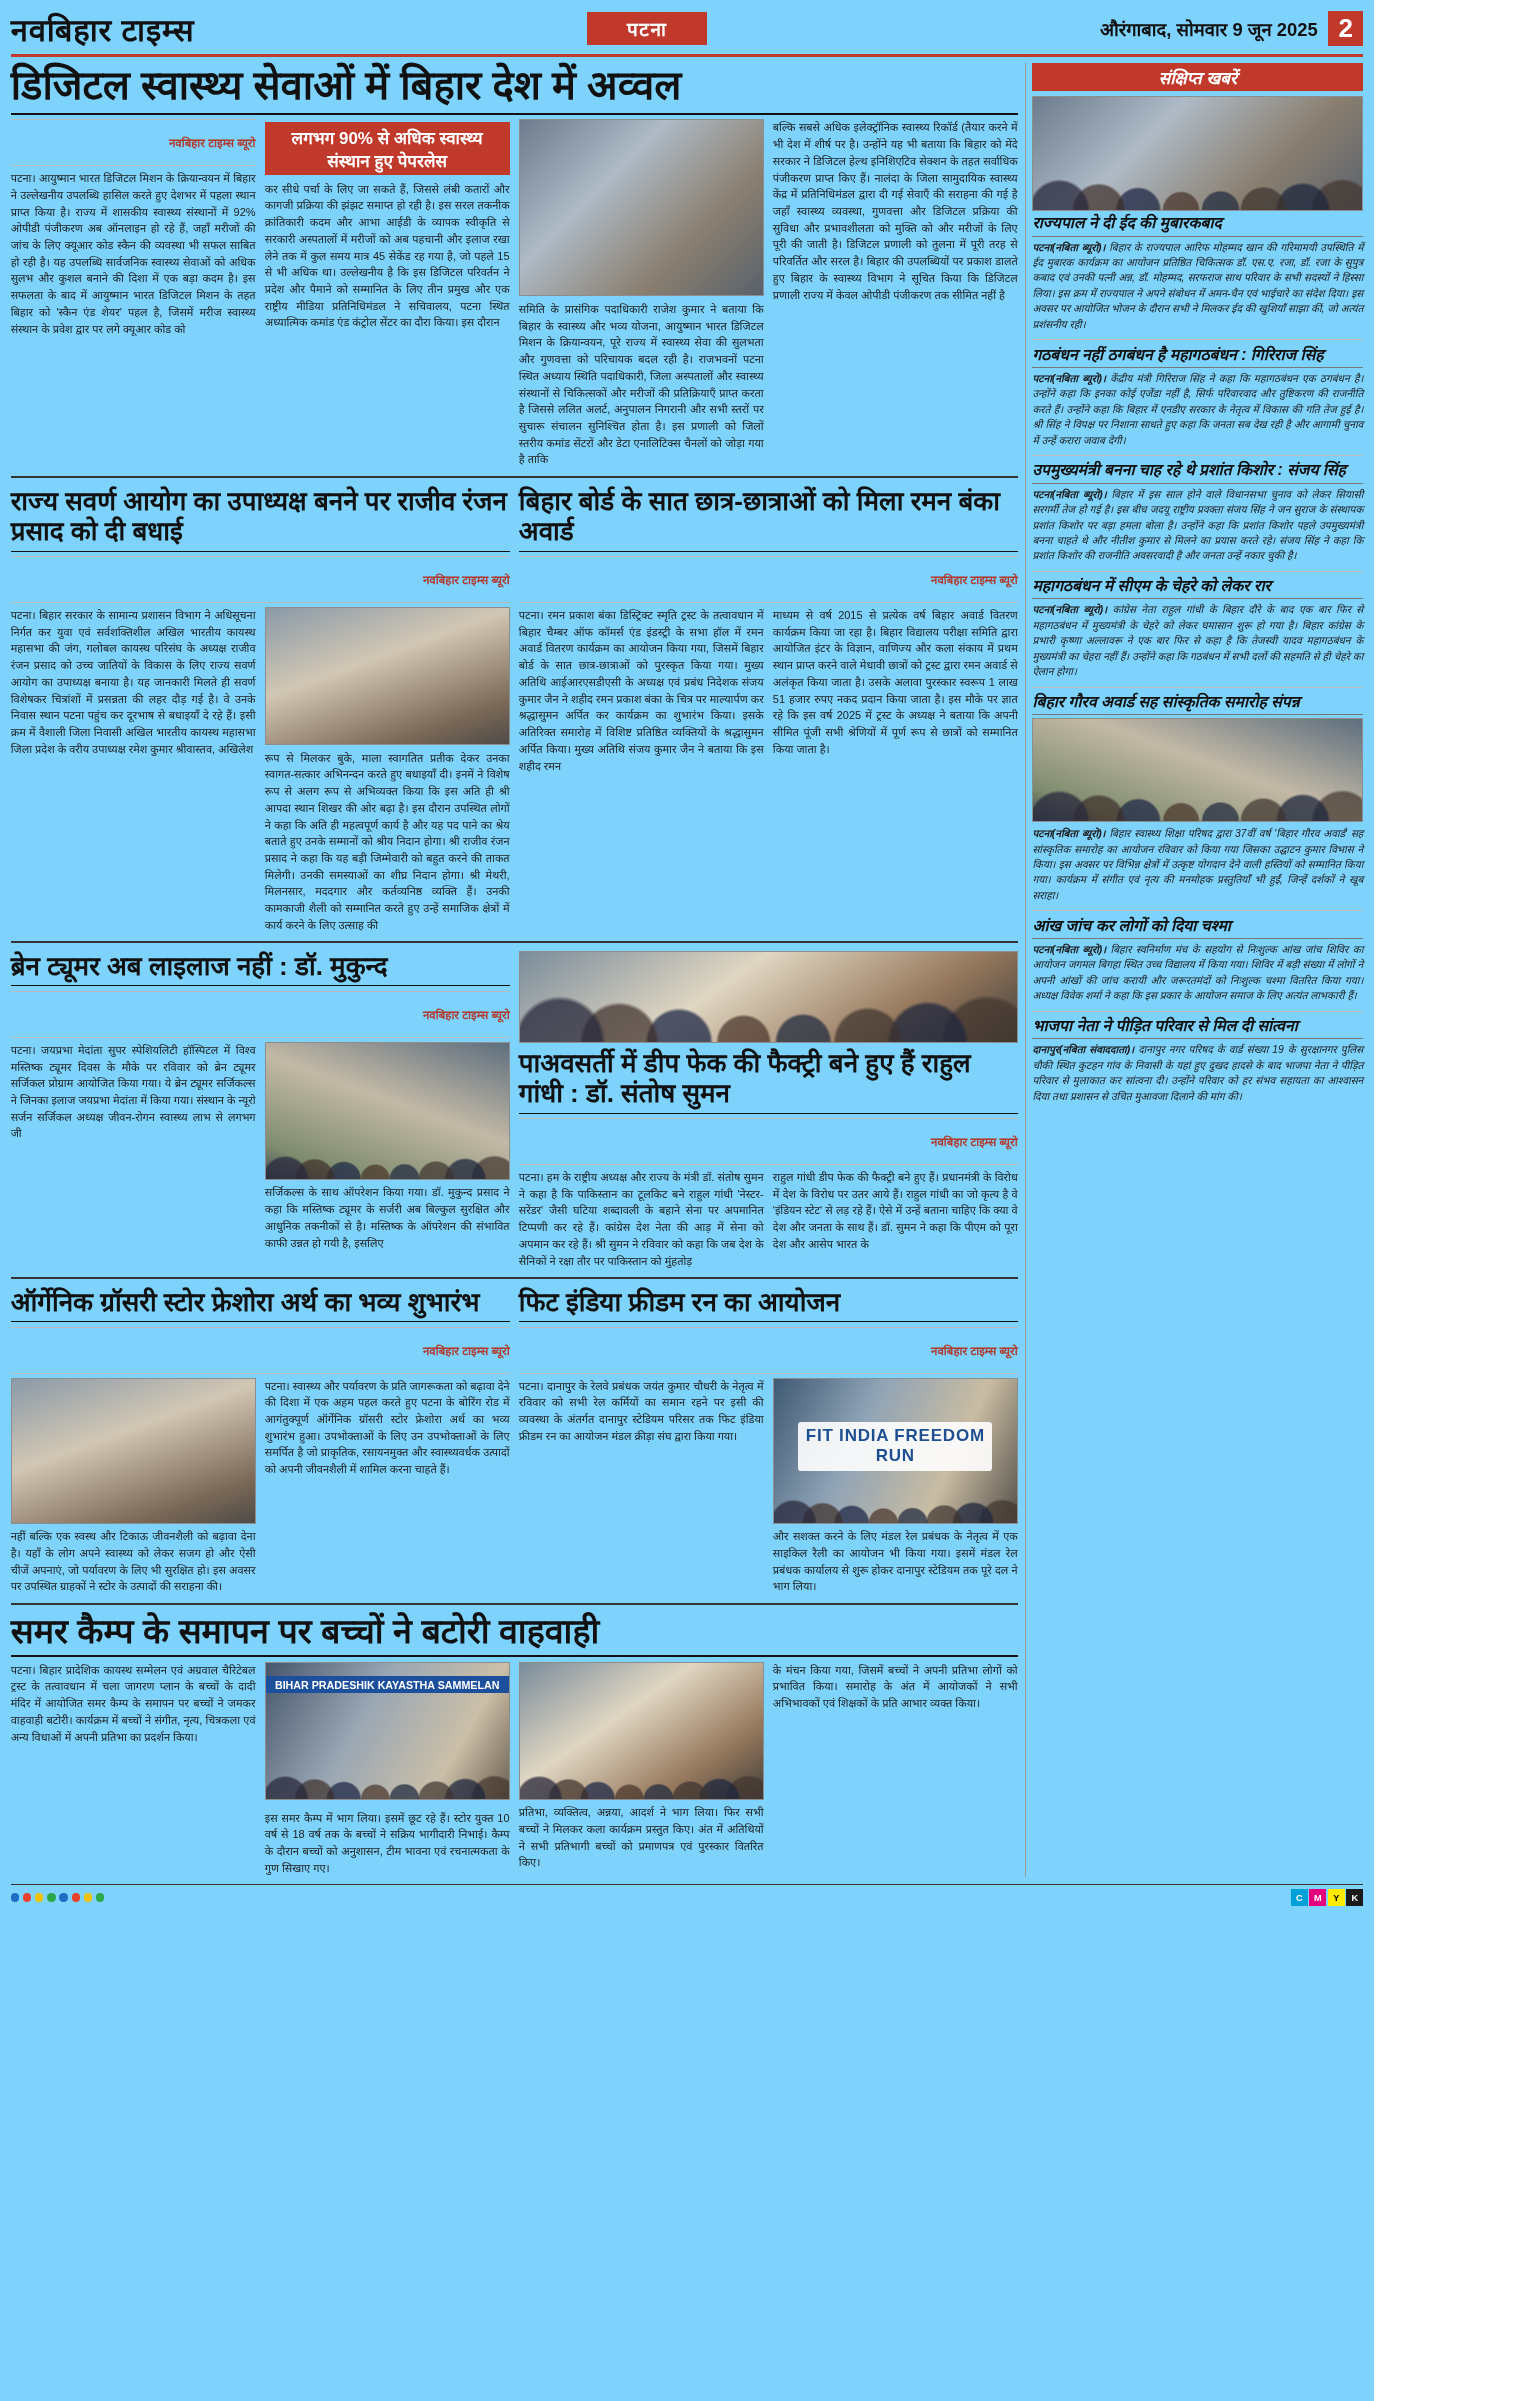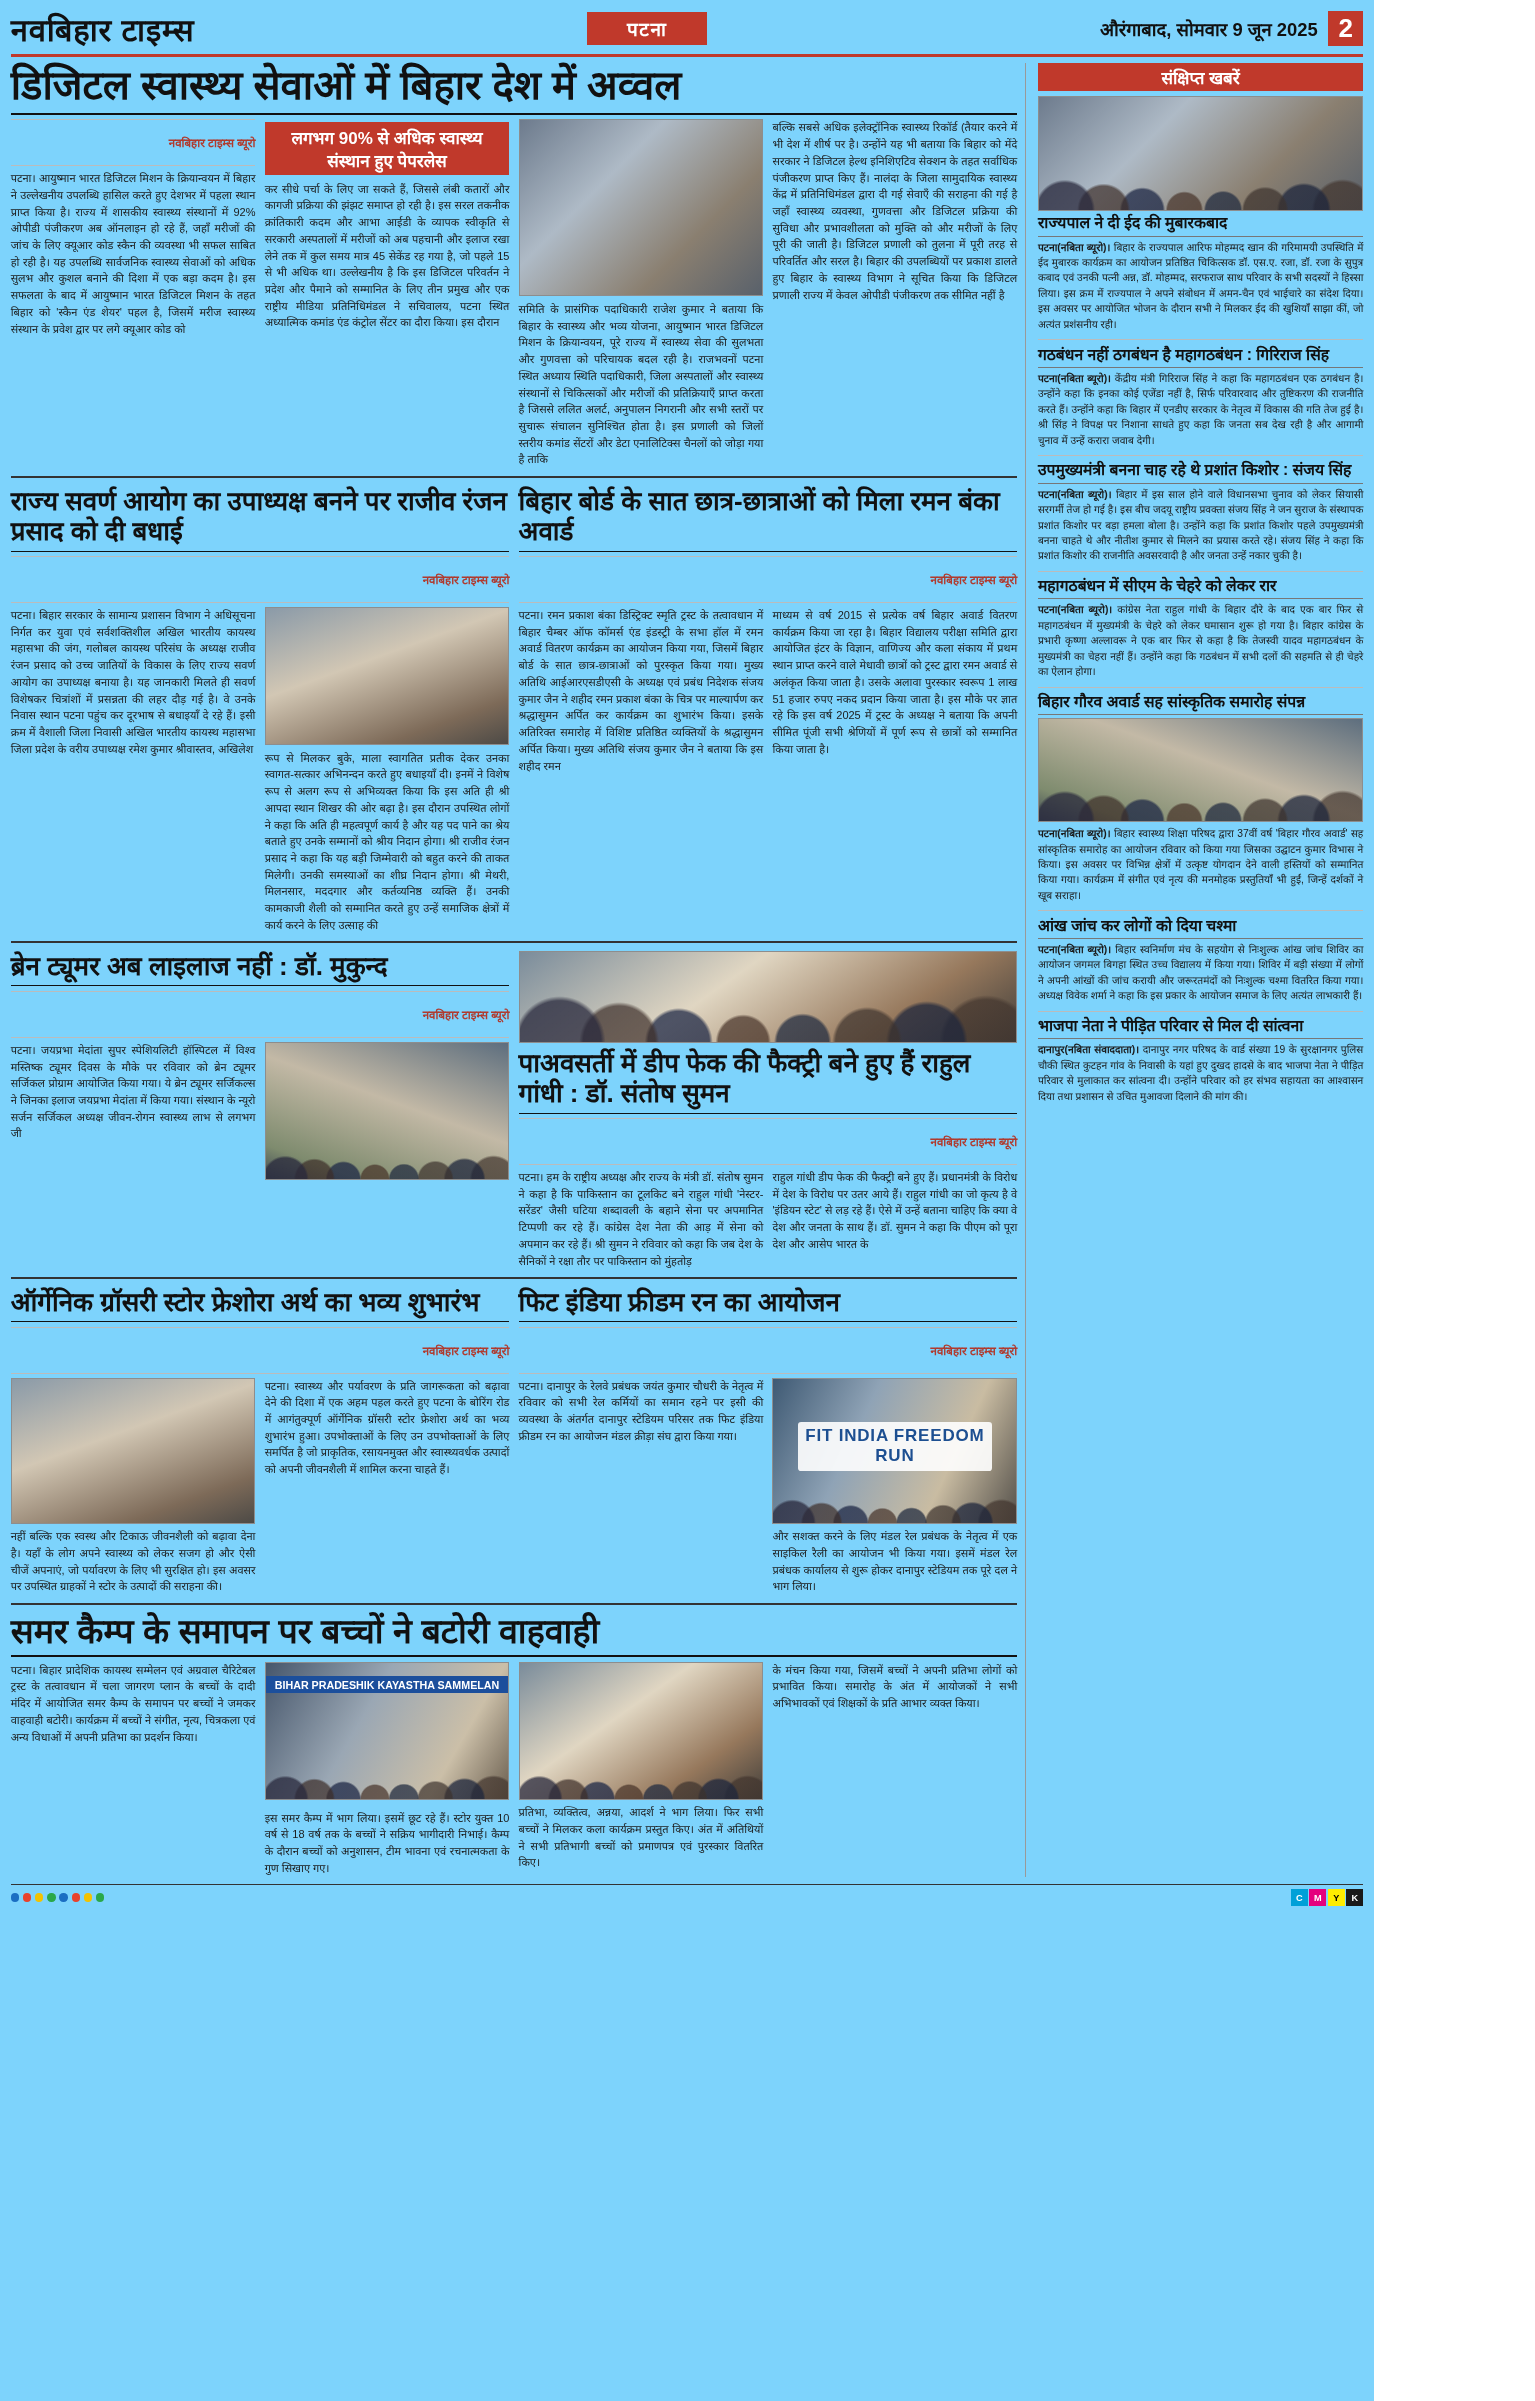--- a/index.html
+++ b/index.html
@@ -48,21 +48,21 @@
     width:35px; height:35px; display:flex; align-items:center; justify-content:center;
   }
 
   
   .body-grid {
     display:flex;
     gap:7.7px;
     margin-top:6.1px;
   }
   .col-main { width:1129px; }
-  .col-side { width:378px; border-left:1.5px solid #999; padding-left:12px; }
+  .col-side { width:378px; border-left:1.5px solid #999; padding-left:6px;font-style:italic; }
 
   
   .hl-1 {
     font-size:40px; font-weight:bold; color:#111; line-height:1.12;
     border-bottom:2.3px solid #111; padding-bottom:4.6px; margin-bottom:4.6px;
   }
   .hl-2 {
     font-size:26px; font-weight:bold; color:#111; line-height:1.18;
     border-bottom:1.5px solid #111; padding-bottom:3.8px; margin-bottom:4.6px;
   }
@@ -253,20 +253,21 @@
           <div class="hl-2">ब्रेन ट्यूमर अब लाइलाज नहीं : डॉ. मुकुन्द</div>
           <div class="byline">नवबिहार टाइम्स ब्यूरो</div>
           <div class="cols2">
             <div class="c">
               <div class="body-txt">पटना। जयप्रभा मेदांता सुपर स्पेशियलिटी हॉस्पिटल में विश्व मस्तिष्क ट्यूमर दिवस के मौके पर रविवार को ब्रेन ट्यूमर सर्जिकल प्रोग्राम आयोजित किया गया। ये ब्रेन ट्यूमर सर्जिकल्स ने जिनका इलाज जयप्रभा मेदांता में किया गया। संस्थान के न्यूरो सर्जन सर्जिकल अध्यक्ष जीवन-रोगन स्वास्थ्य लाभ से लगभग जी</div>
             </div>
             <div class="c">
               <div class="photo ph-d ph-people" style="width:100%;height:138px;margin-bottom:4.6px;">
                 <div class="ph-grad ph-d"></div>
               </div>
+              <div class="body-txt">सर्जिकल्स के साथ ऑपरेशन किया गया। डॉ. मुकुन्द प्रसाद ने कहा कि मस्तिष्क ट्यूमर के सर्जरी अब बिल्कुल सुरक्षित और आधुनिक तकनीकों से है। मस्तिष्क के ऑपरेशन की संभावित काफी उन्नत हो गयी है, इसलिए</div>
             </div>
           </div>
         </div>
 
         <div class="c">
           <div class="photo ph-e ph-people" style="width:100%;height:92px;margin-bottom:4.6px;">
             <div class="ph-grad ph-e"></div>
           </div>
           <div class="hl-2">पाअवसर्ती में डीप फेक की फैक्ट्री बने हुए हैं राहुल गांधी : डॉ. संतोष सुमन</div>
           <div class="byline">नवबिहार टाइम्स ब्यूरो</div>

